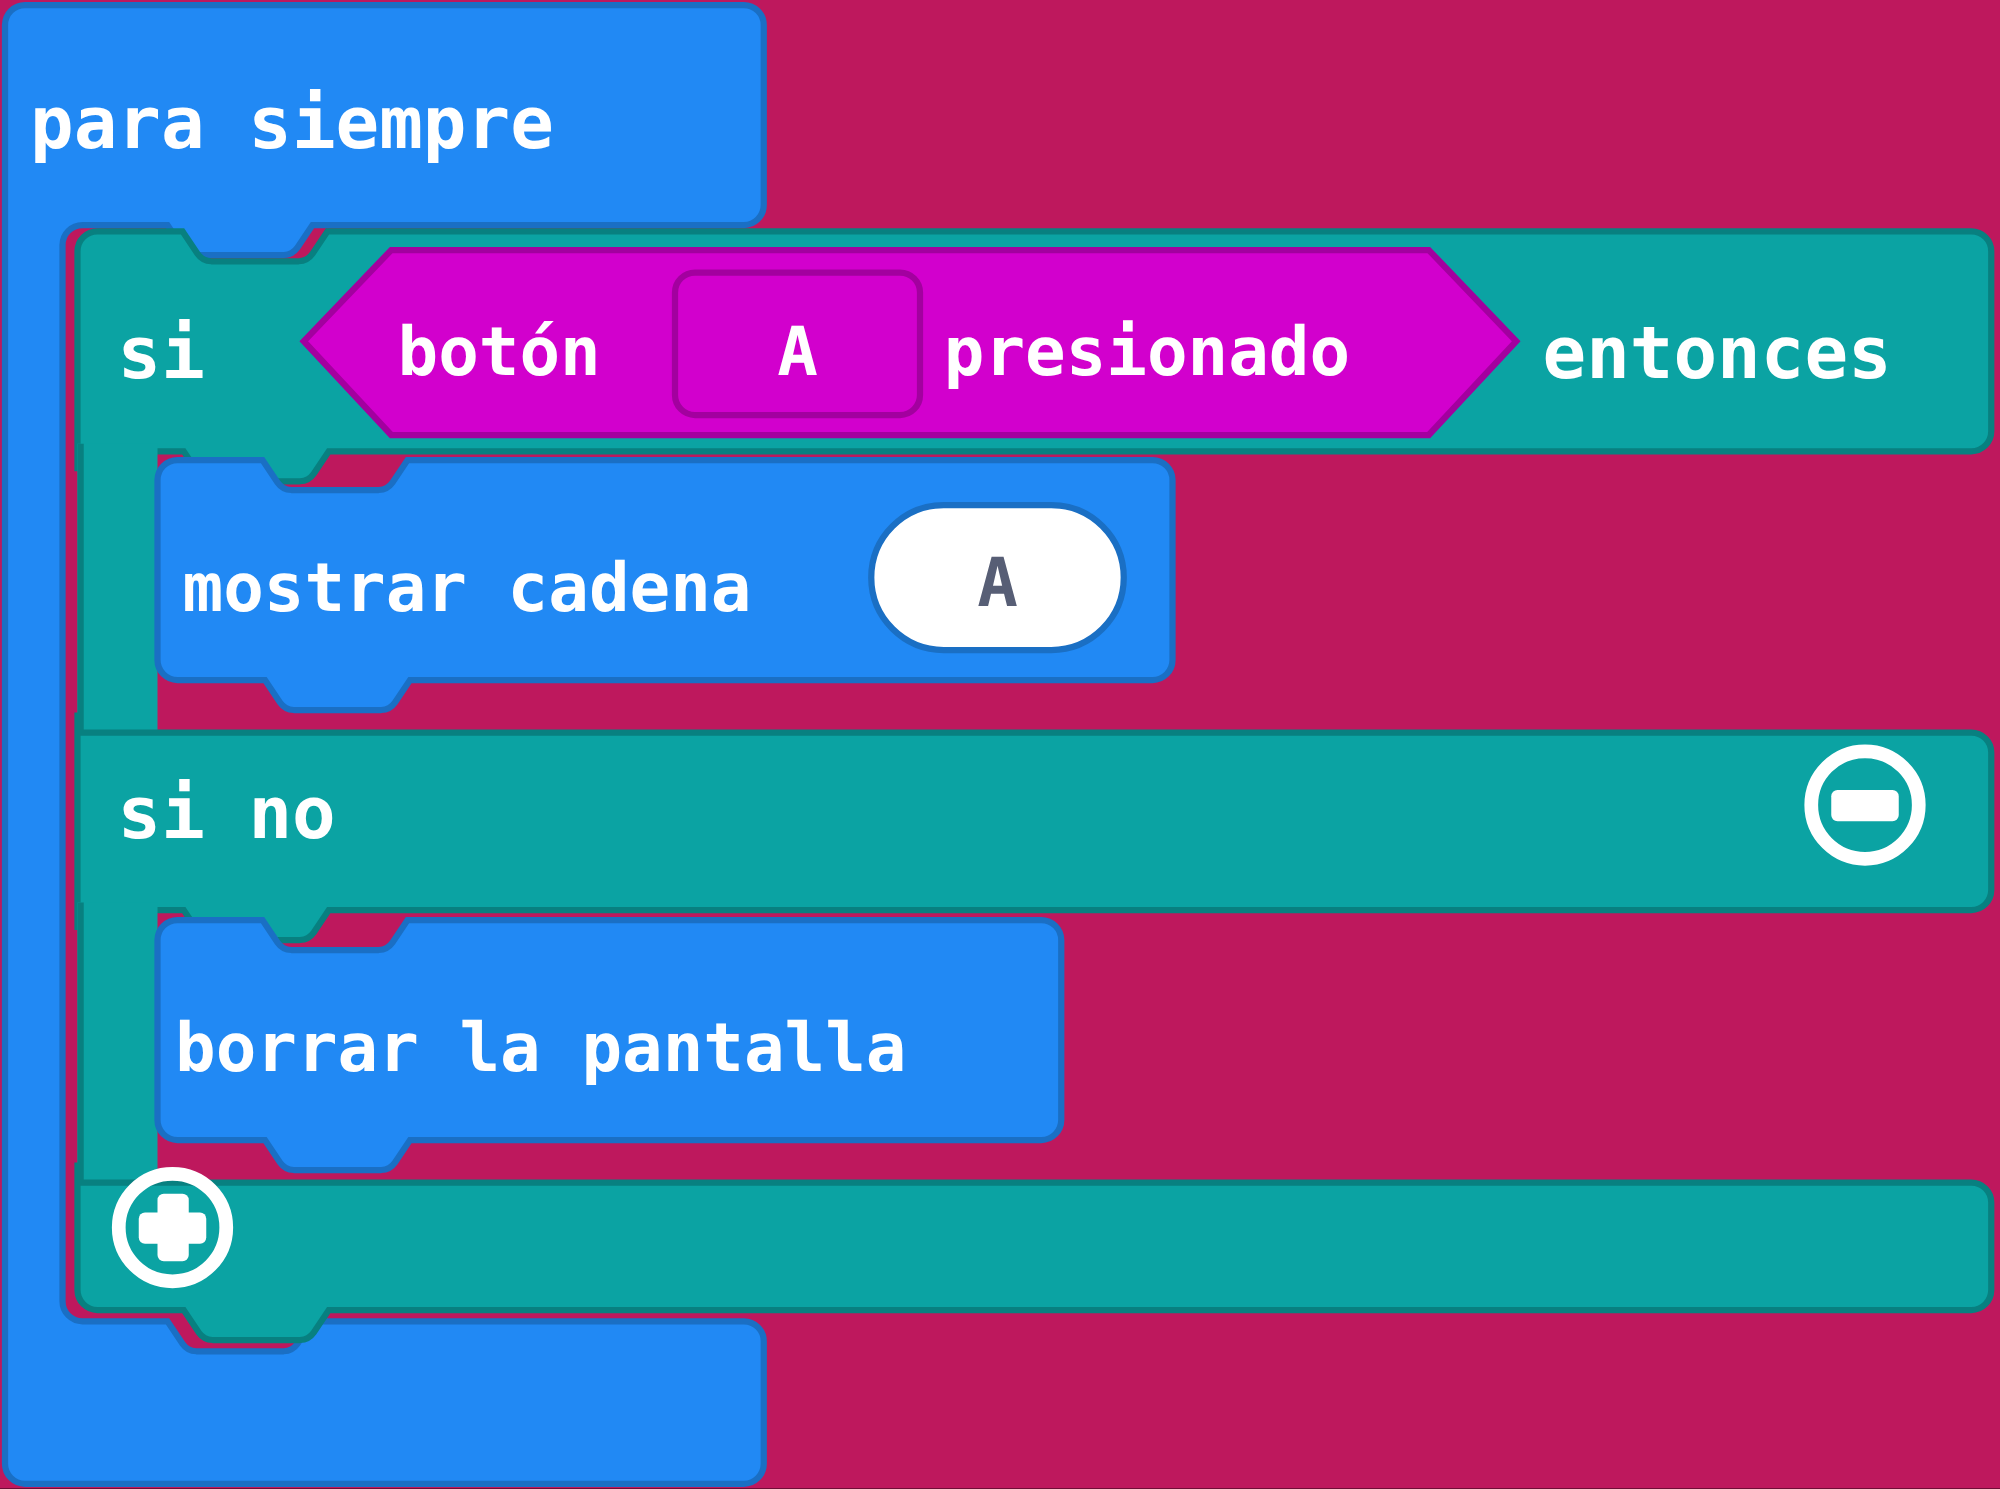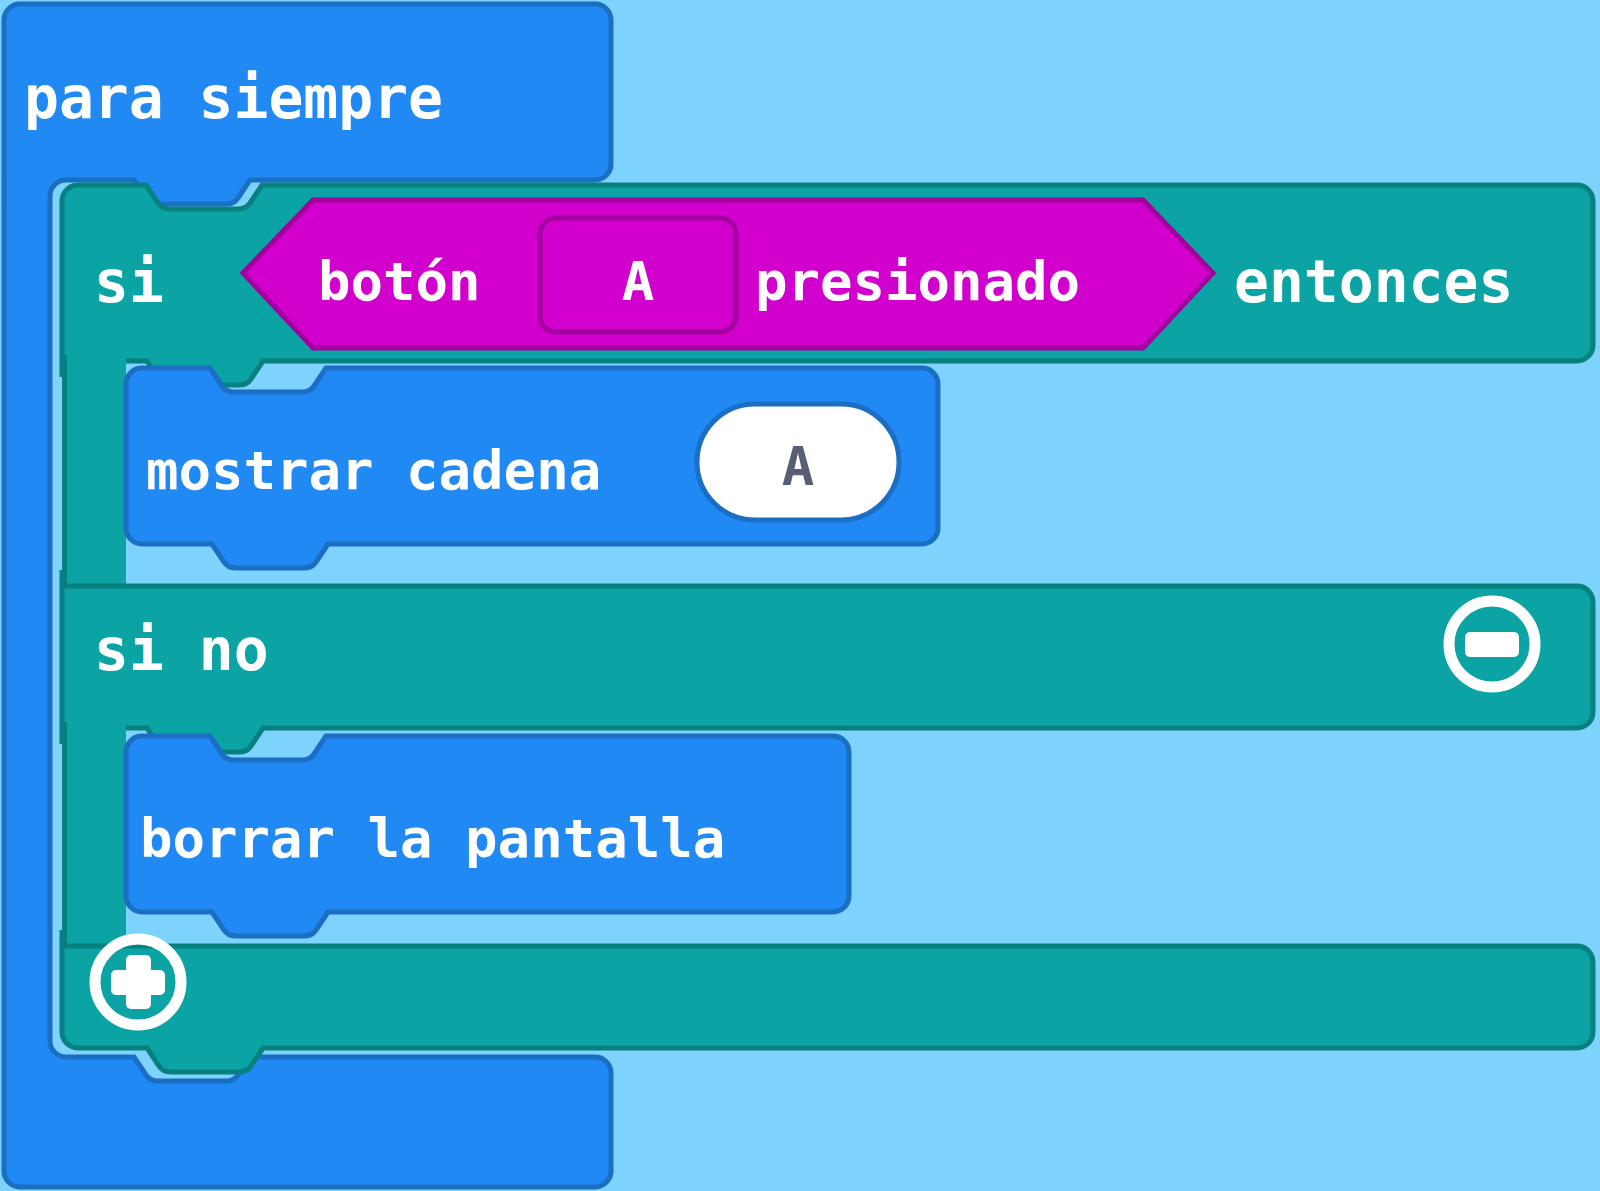--- a/index.html
+++ b/index.html
@@ -9,21 +9,21 @@
   #blocks{position:absolute;left:0;top:0;width:1600px;height:1191px;}
   .blk-label{font-family:"DejaVu Sans Mono","Liberation Mono",monospace;
              font-weight:bold;fill:#ffffff;}
   .fld-label{font-family:"DejaVu Sans Mono","Liberation Mono",monospace;
              font-weight:bold;fill:#575E75;}
   .hit{cursor:pointer;}
 </style>
 </head>
 <body>
 
-<div id="stage" style="background: #7dd3fc;">
+<div id="stage" style="background: #be185d;">
 <svg id="blocks" viewBox="0 0 1600 1191" xmlns="http://www.w3.org/2000/svg">
 
   <g class="hit">
 
     <path d="M 4 20
              a 16 16 0 0 1 16 -16
              L 595 4
              a 16 16 0 0 1 16 16
              L 611 164
              a 16 16 0 0 1 -16 16

